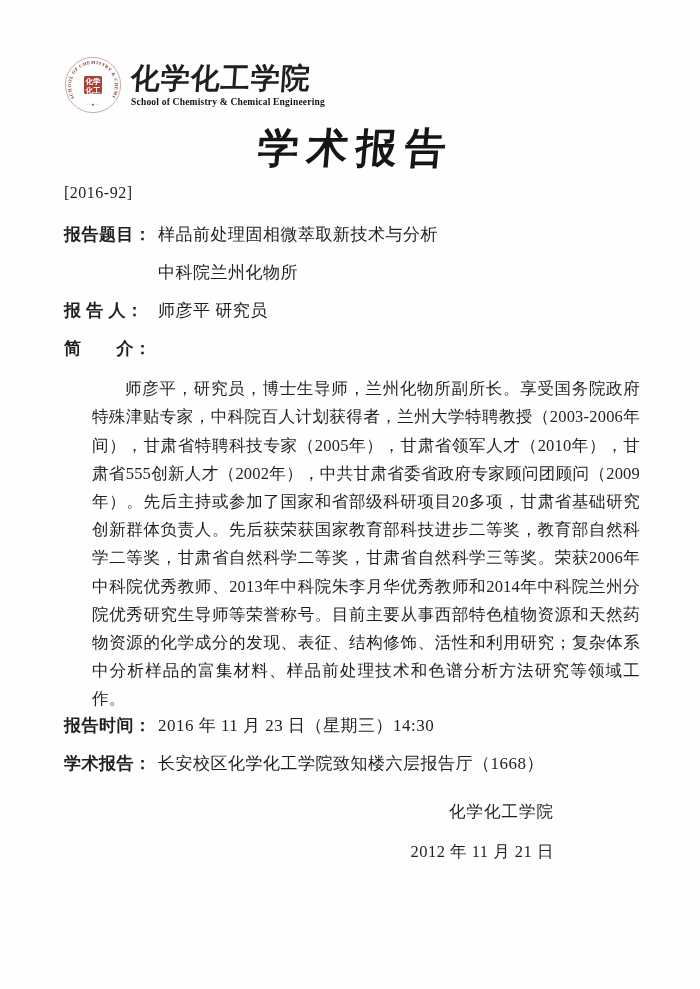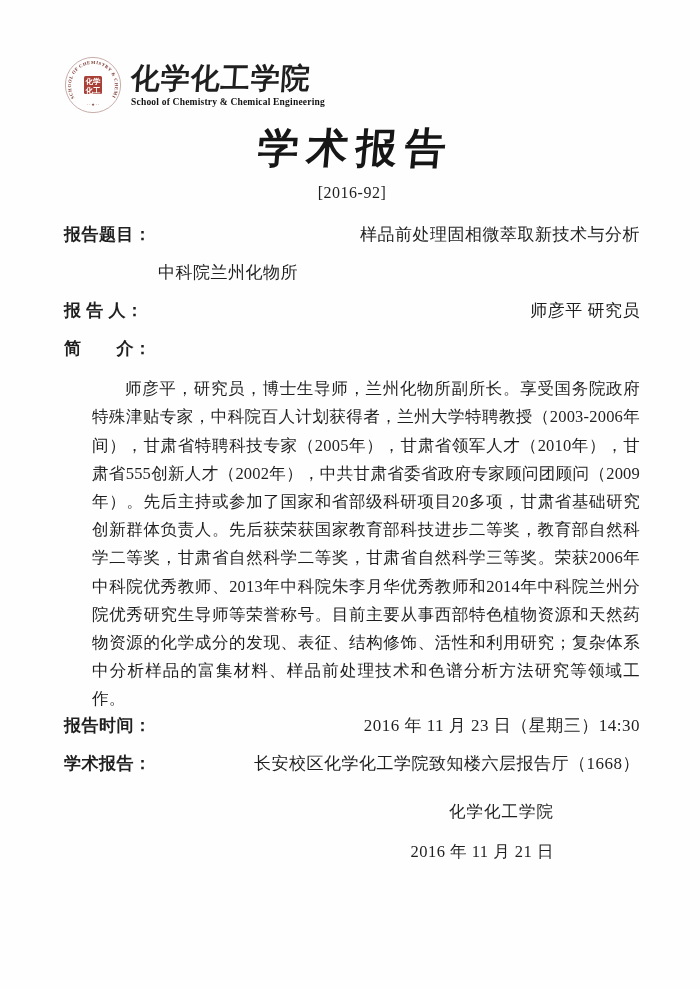--- a/index.html
+++ b/index.html
@@ -51,34 +51,33 @@
     font-size: 41px;
     font-weight: bold;
     letter-spacing: 8px;
     text-indent: 8px;
     line-height: 1.15;
     transform: skewX(-5deg);
     font-family: "Liberation Serif", "DejaVu Serif", serif;
     color: #161616;
   }
   .issue-no {
-    text-align: center;
+    text-align: left;
     font-size: 16px;
     margin-top: 12px;
     letter-spacing: 0.5px;
   }
 
   
   .fields { margin-top: 21px; }
   .row {
     display: flex;
     align-items: baseline;
     line-height: 24px;
     margin-bottom: 14px;
-    justify-content: space-between;
   }
   .row .label {
     font-weight: bold;
     font-size: 17px;
     width: 94px;
     flex-shrink: 0;
     letter-spacing: 0.5px;
   }
   .row .value {
     font-size: 17px;
@@ -164,16 +163,16 @@
       <span class="value">2016 年 11 月 23 日（星期三）14:30</span>
     </div>
     <div class="row">
       <span class="label">学术报告：</span>
       <span class="value">长安校区化学化工学院致知楼六层报告厅（1668）</span>
     </div>
   </div>
 
   <div class="footer">
     <div class="sig-org">化学化工学院</div>
-    <div class="sig-date">2016 年 11 月 21 日</div>
+    <div class="sig-date">2012 年 11 月 21 日</div>
   </div>
 
 </div>
 
 </body></html>

